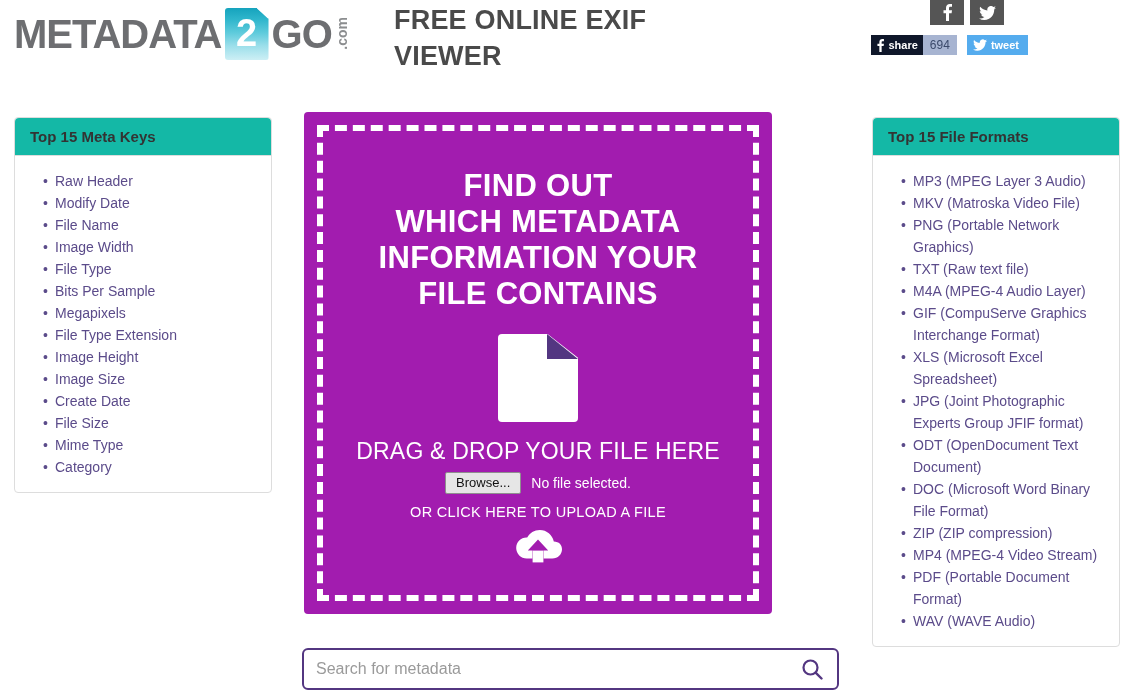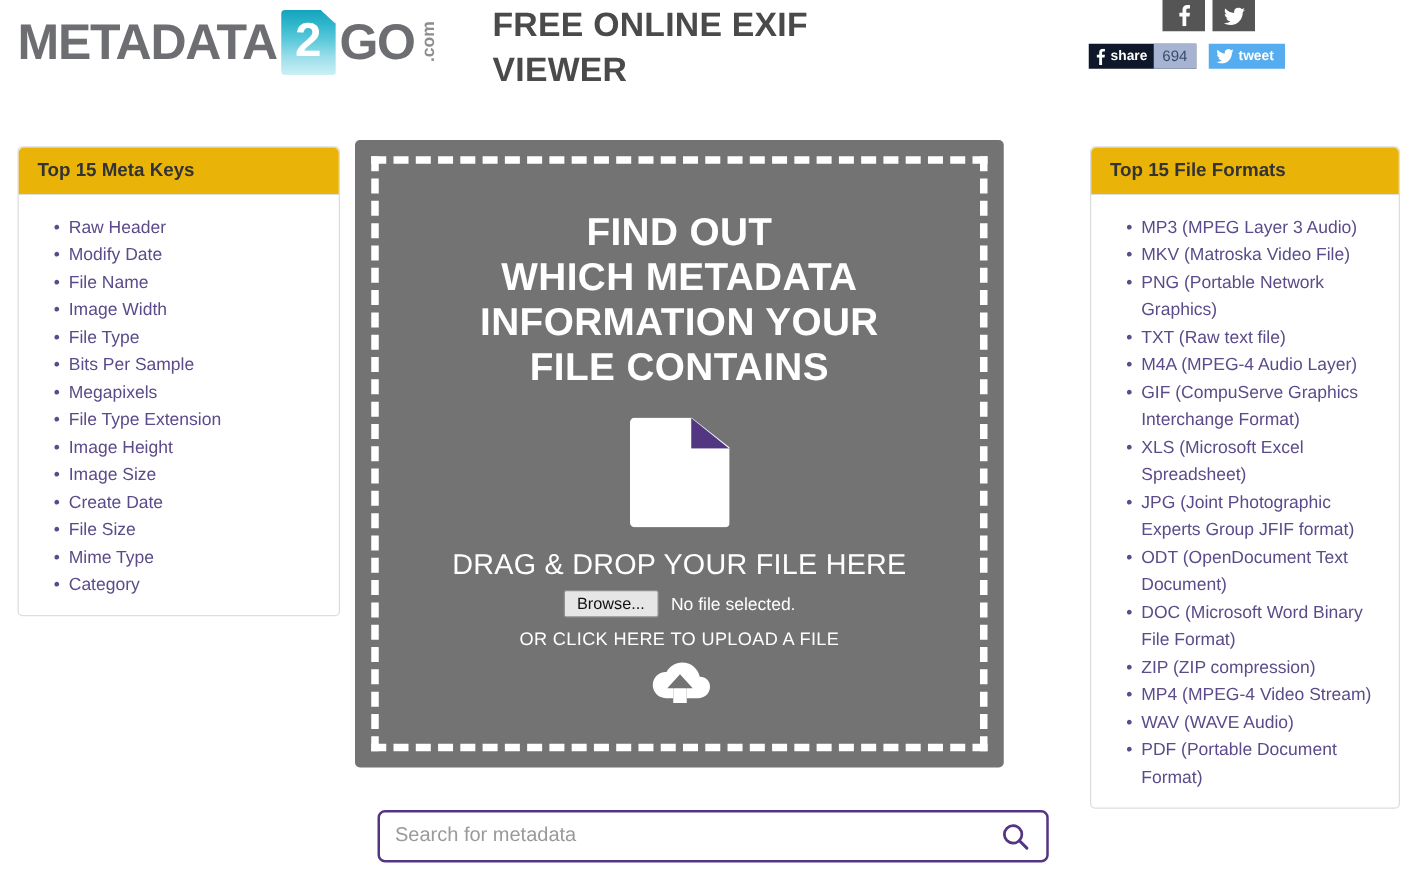--- a/index.html
+++ b/index.html
@@ -78,43 +78,43 @@
     color: #fff; font-size: 11px; font-weight: bold; padding: 0 9px 0 6px;
   }
   .tw-tweet .tw-ico { margin-right: 4px; display: flex; align-items: center; }
 
   
   .panel {
     position: absolute; background: #ffffff;
     border: 1px solid #dddddd; border-radius: 4px;
   }
   .panel-head {
-    background: #eab308; border-bottom: 1px solid #dddddd;
+    background: #14b8a6; border-bottom: 1px solid #dddddd;
     border-radius: 4px 4px 0 0; padding: 10px 15px;
     font-size: 15px; font-weight: bold; color: #333333;
   }
   .panel-body { padding: 14px 10px 14px 6px; }
   .panel-body ul { margin: 0; padding: 0 0 0 22px; list-style: none; }
   .panel-body li {
     position: relative; font-size: 14px; color: #5b4b8a;
     line-height: 22px; padding-left: 12px;
   }
   .panel-body li::before {
     content: "•"; position: absolute; left: 0; top: 0;
     color: #5b4b8a; font-size: 14px;
   }
 
   #panel-left  { left: 14px; top: 117px; width: 258px; }
   #panel-right { left: 872px; top: 117px; width: 248px; }
   #panel-right .panel-body li { line-height: 22px; }
 
   
   .dropzone {
-    position: absolute; left: 284px; top: 112px; width: 519px; height: 502px;
-    background: #737373; border-radius: 4px;
+    position: absolute; left: 304px; top: 112px; width: 468px; height: 502px;
+    background: #a21caf; border-radius: 4px;
   }
   .dash-inner {
     position: absolute; left: 13px; top: 13px; right: 13px; bottom: 13px;
     border: 6px dashed #ffffff;
   }
   .dz-content {
     position: absolute; left: 0; top: 0; width: 100%; height: 100%;
     display: flex; flex-direction: column; align-items: center;
     padding-top: 56px;
   }
@@ -285,22 +285,22 @@
         <li>PNG (Portable Network Graphics)</li>
         <li>TXT (Raw text file)</li>
         <li>M4A (MPEG-4 Audio Layer)</li>
         <li>GIF (CompuServe Graphics Interchange Format)</li>
         <li>XLS (Microsoft Excel Spreadsheet)</li>
         <li>JPG (Joint Photographic Experts Group JFIF format)</li>
         <li>ODT (OpenDocument Text Document)</li>
         <li>DOC (Microsoft Word Binary File Format)</li>
         <li>ZIP (ZIP compression)</li>
         <li>MP4 (MPEG-4 Video Stream)</li>
+        <li>PDF (Portable Document Format)</li>
         <li>WAV (WAVE Audio)</li>
-        <li>PDF (Portable Document Format)</li>
       </ul>
     </div>
   </div>
 
   <div class="search-wrap">
     <input class="search-input" type="text" placeholder="Search for metadata" style="">
     <button class="search-btn">
       <svg width="22" height="22" viewBox="0 0 22 22">
         <circle cx="9.5" cy="9.5" r="7" fill="none" stroke="#533681" stroke-width="2.2"></circle>
         <line x1="14.6" y1="14.6" x2="20.5" y2="20.5" stroke="#533681" stroke-width="2.4" stroke-linecap="round"></line>

